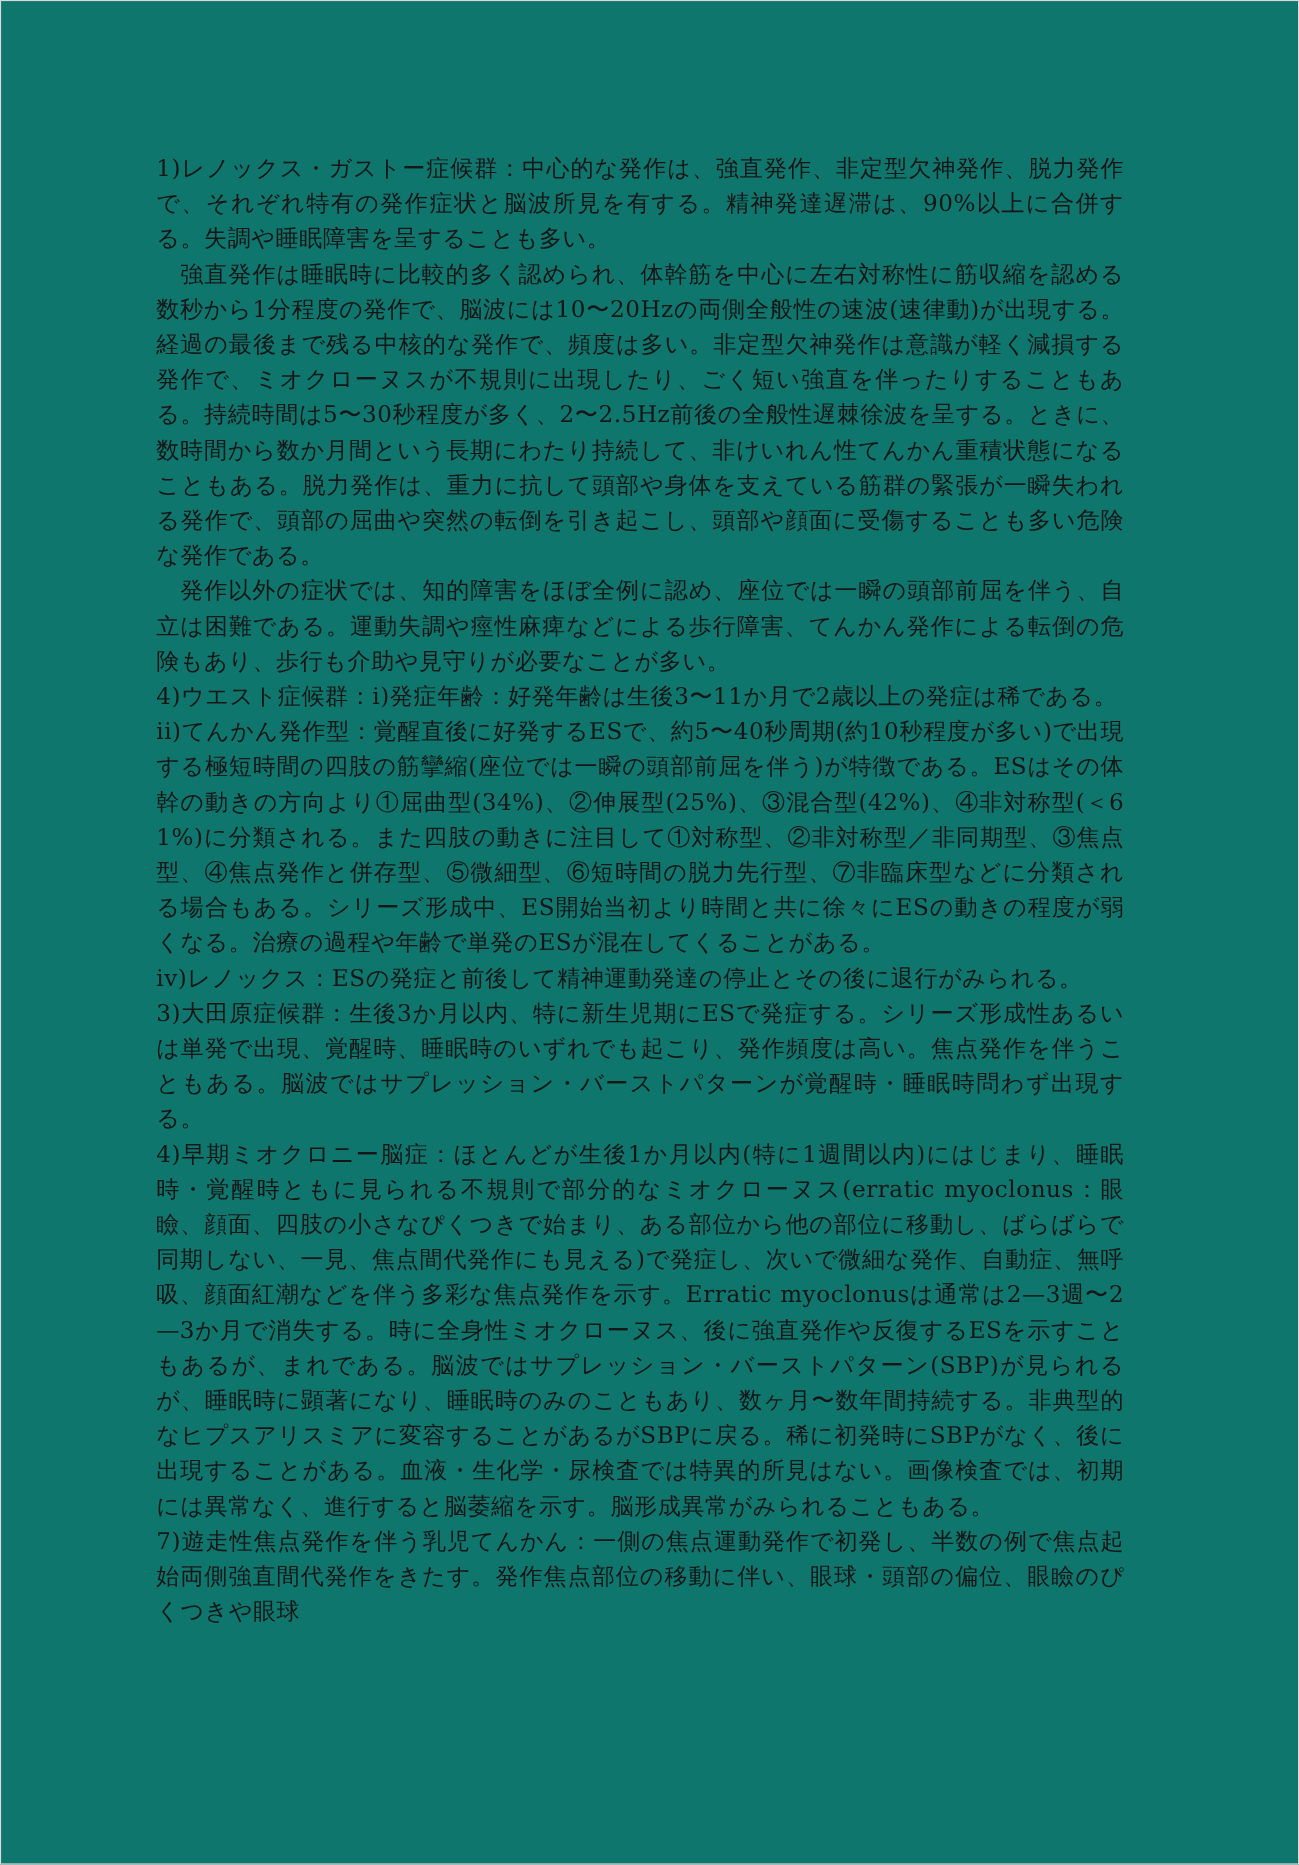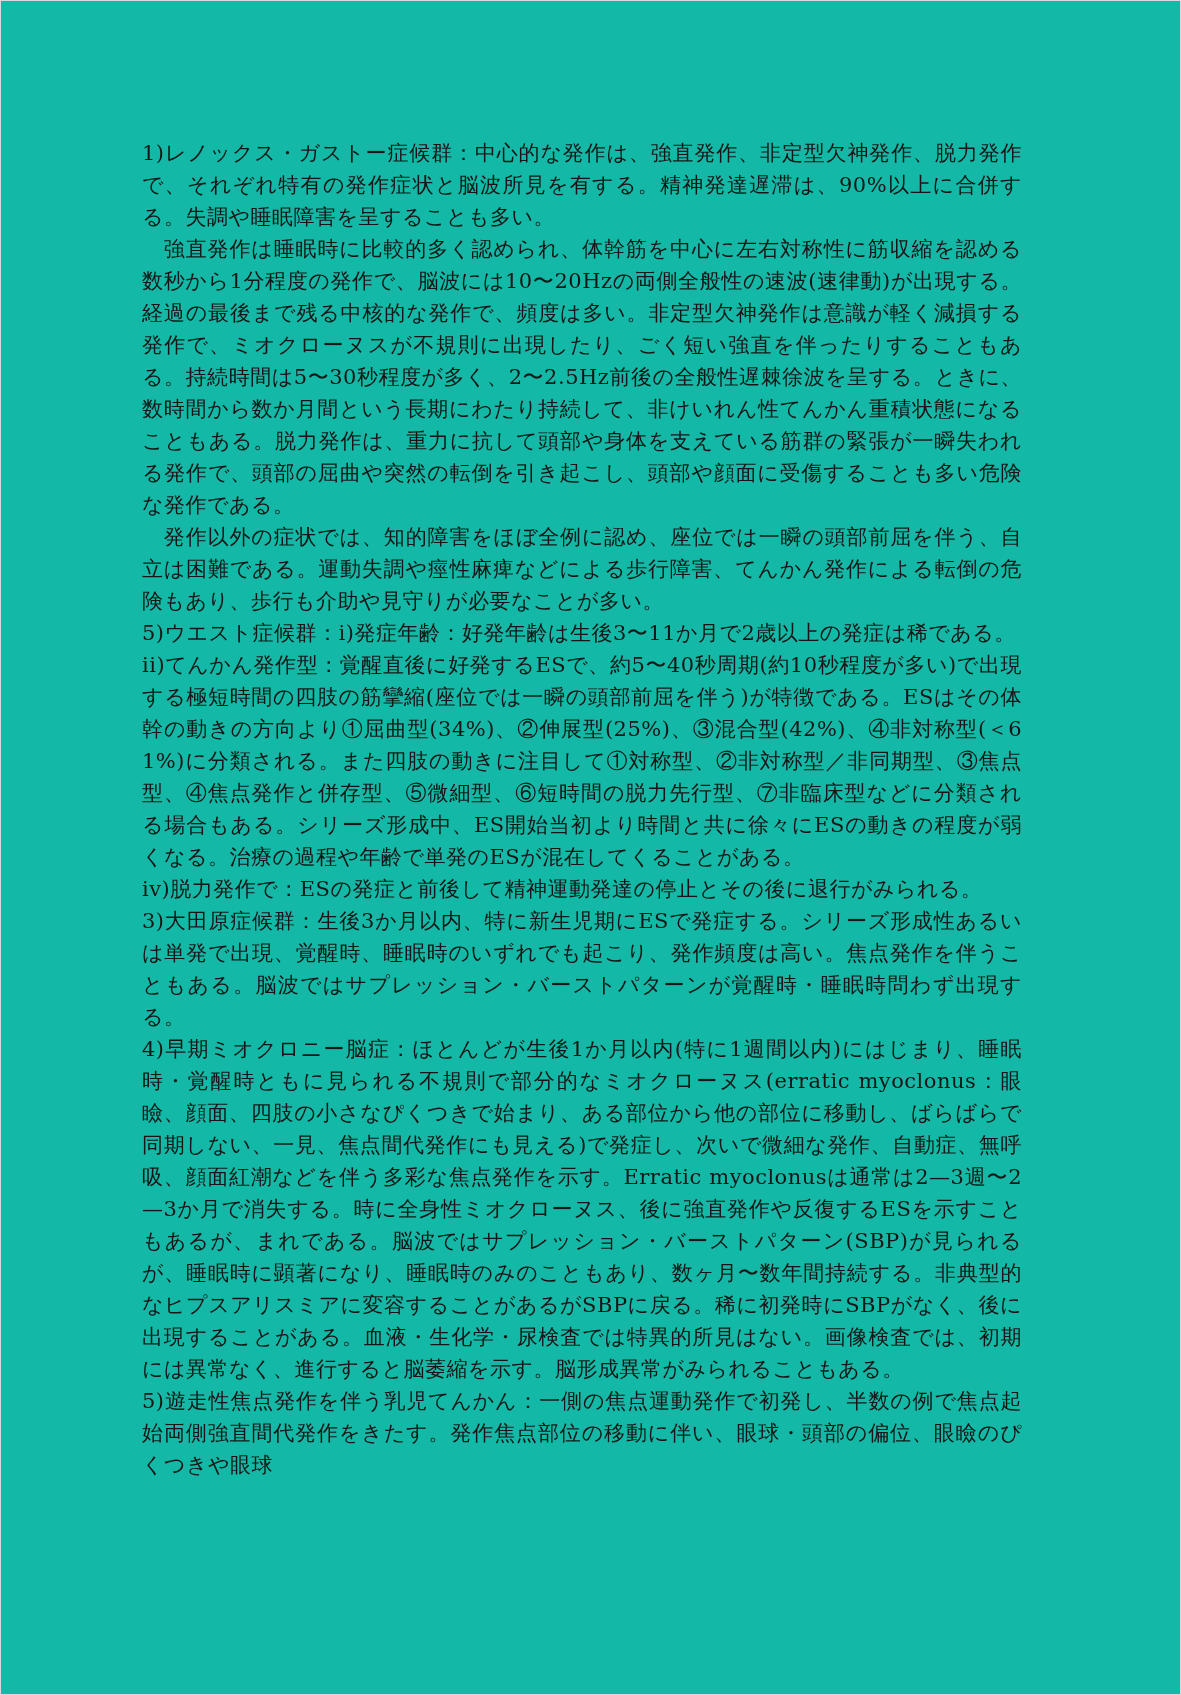--- a/index.html
+++ b/index.html
@@ -5,21 +5,21 @@
   html, body {
     margin: 0;
     padding: 0;
     background: #e8e8e8;
   }
   .page {
     position: relative;
     width: 1181px;
     height: 1695px;
     margin: 0 auto;
-    background: #14b8a6;
+    background: #0f766e;
     box-sizing: border-box;
     padding: 136px 158px 0 141px;
     border: 1px solid #d9d9d9;
     overflow: hidden;
     font-family: "DejaVu Serif", "Liberation Serif", serif;
     font-size: 21px;
     line-height: 32px;
     color: #161616;
   }
   .para {
@@ -30,19 +30,19 @@
     letter-spacing: 0.5px;
   }
 </style>
 </head>
 <body>
 
 <div class="page">
   <p class="para">1)レノックス・ガストー症候群：中心的な発作は、強直発作、非定型欠神発作、脱力発作で、それぞれ特有の発作症状と脳波所見を有する。精神発達遅滞は、90%以上に合併する。失調や睡眠障害を呈することも多い。</p>
   <p class="para">　強直発作は睡眠時に比較的多く認められ、体幹筋を中心に左右対称性に筋収縮を認める数秒から1分程度の発作で、脳波には10〜20Hzの両側全般性の速波(速律動)が出現する。経過の最後まで残る中核的な発作で、頻度は多い。非定型欠神発作は意識が軽く減損する発作で、ミオクローヌスが不規則に出現したり、ごく短い強直を伴ったりすることもある。持続時間は5〜30秒程度が多く、2〜2.5Hz前後の全般性遅棘徐波を呈する。ときに、数時間から数か月間という長期にわたり持続して、非けいれん性てんかん重積状態になることもある。脱力発作は、重力に抗して頭部や身体を支えている筋群の緊張が一瞬失われる発作で、頭部の屈曲や突然の転倒を引き起こし、頭部や顔面に受傷することも多い危険な発作である。</p>
   <p class="para">　発作以外の症状では、知的障害をほぼ全例に認め、座位では一瞬の頭部前屈を伴う、自立は困難である。運動失調や痙性麻痺などによる歩行障害、てんかん発作による転倒の危険もあり、歩行も介助や見守りが必要なことが多い。</p>
-  <p class="para">5)ウエスト症候群：i)発症年齢：好発年齢は生後3〜11か月で2歳以上の発症は稀である。</p>
+  <p class="para">4)ウエスト症候群：i)発症年齢：好発年齢は生後3〜11か月で2歳以上の発症は稀である。</p>
   <p class="para">ii)てんかん発作型：覚醒直後に好発するESで、約5〜40秒周期(約10秒程度が多い)で出現する極短時間の四肢の筋攣縮(座位では一瞬の頭部前屈を伴う)が特徴である。ESはその体幹の動きの方向より①屈曲型(34%)、②伸展型(25%)、③混合型(42%)、④非対称型(＜61%)に分類される。また四肢の動きに注目して①対称型、②非対称型／非同期型、③焦点型、④焦点発作と併存型、⑤微細型、⑥短時間の脱力先行型、⑦非臨床型などに分類される場合もある。シリーズ形成中、ES開始当初より時間と共に徐々にESの動きの程度が弱くなる。治療の過程や年齢で単発のESが混在してくることがある。</p>
-  <p class="para">iv)脱力発作で：ESの発症と前後して精神運動発達の停止とその後に退行がみられる。</p>
+  <p class="para">iv)レノックス：ESの発症と前後して精神運動発達の停止とその後に退行がみられる。</p>
   <p class="para">3)大田原症候群：生後3か月以内、特に新生児期にESで発症する。シリーズ形成性あるいは単発で出現、覚醒時、睡眠時のいずれでも起こり、発作頻度は高い。焦点発作を伴うこともある。脳波ではサプレッション・バーストパターンが覚醒時・睡眠時問わず出現する。</p>
   <p class="para">4)早期ミオクロニー脳症：ほとんどが生後1か月以内(特に1週間以内)にはじまり、睡眠時・覚醒時ともに見られる不規則で部分的なミオクローヌス(erratic myoclonus：眼瞼、顔面、四肢の小さなぴくつきで始まり、ある部位から他の部位に移動し、ばらばらで同期しない、一見、焦点間代発作にも見える)で発症し、次いで微細な発作、自動症、無呼吸、顔面紅潮などを伴う多彩な焦点発作を示す。Erratic myoclonusは通常は2—3週〜2—3か月で消失する。時に全身性ミオクローヌス、後に強直発作や反復するESを示すこともあるが、まれである。脳波ではサプレッション・バーストパターン(SBP)が見られるが、睡眠時に顕著になり、睡眠時のみのこともあり、数ヶ月〜数年間持続する。非典型的なヒプスアリスミアに変容することがあるがSBPに戻る。稀に初発時にSBPがなく、後に出現することがある。血液・生化学・尿検査では特異的所見はない。画像検査では、初期には異常なく、進行すると脳萎縮を示す。脳形成異常がみられることもある。</p>
-  <p class="para">5)遊走性焦点発作を伴う乳児てんかん：一側の焦点運動発作で初発し、半数の例で焦点起始両側強直間代発作をきたす。発作焦点部位の移動に伴い、眼球・頭部の偏位、眼瞼のぴくつきや眼球</p>
+  <p class="para">7)遊走性焦点発作を伴う乳児てんかん：一側の焦点運動発作で初発し、半数の例で焦点起始両側強直間代発作をきたす。発作焦点部位の移動に伴い、眼球・頭部の偏位、眼瞼のぴくつきや眼球</p>
 </div>
 
 </body></html>

